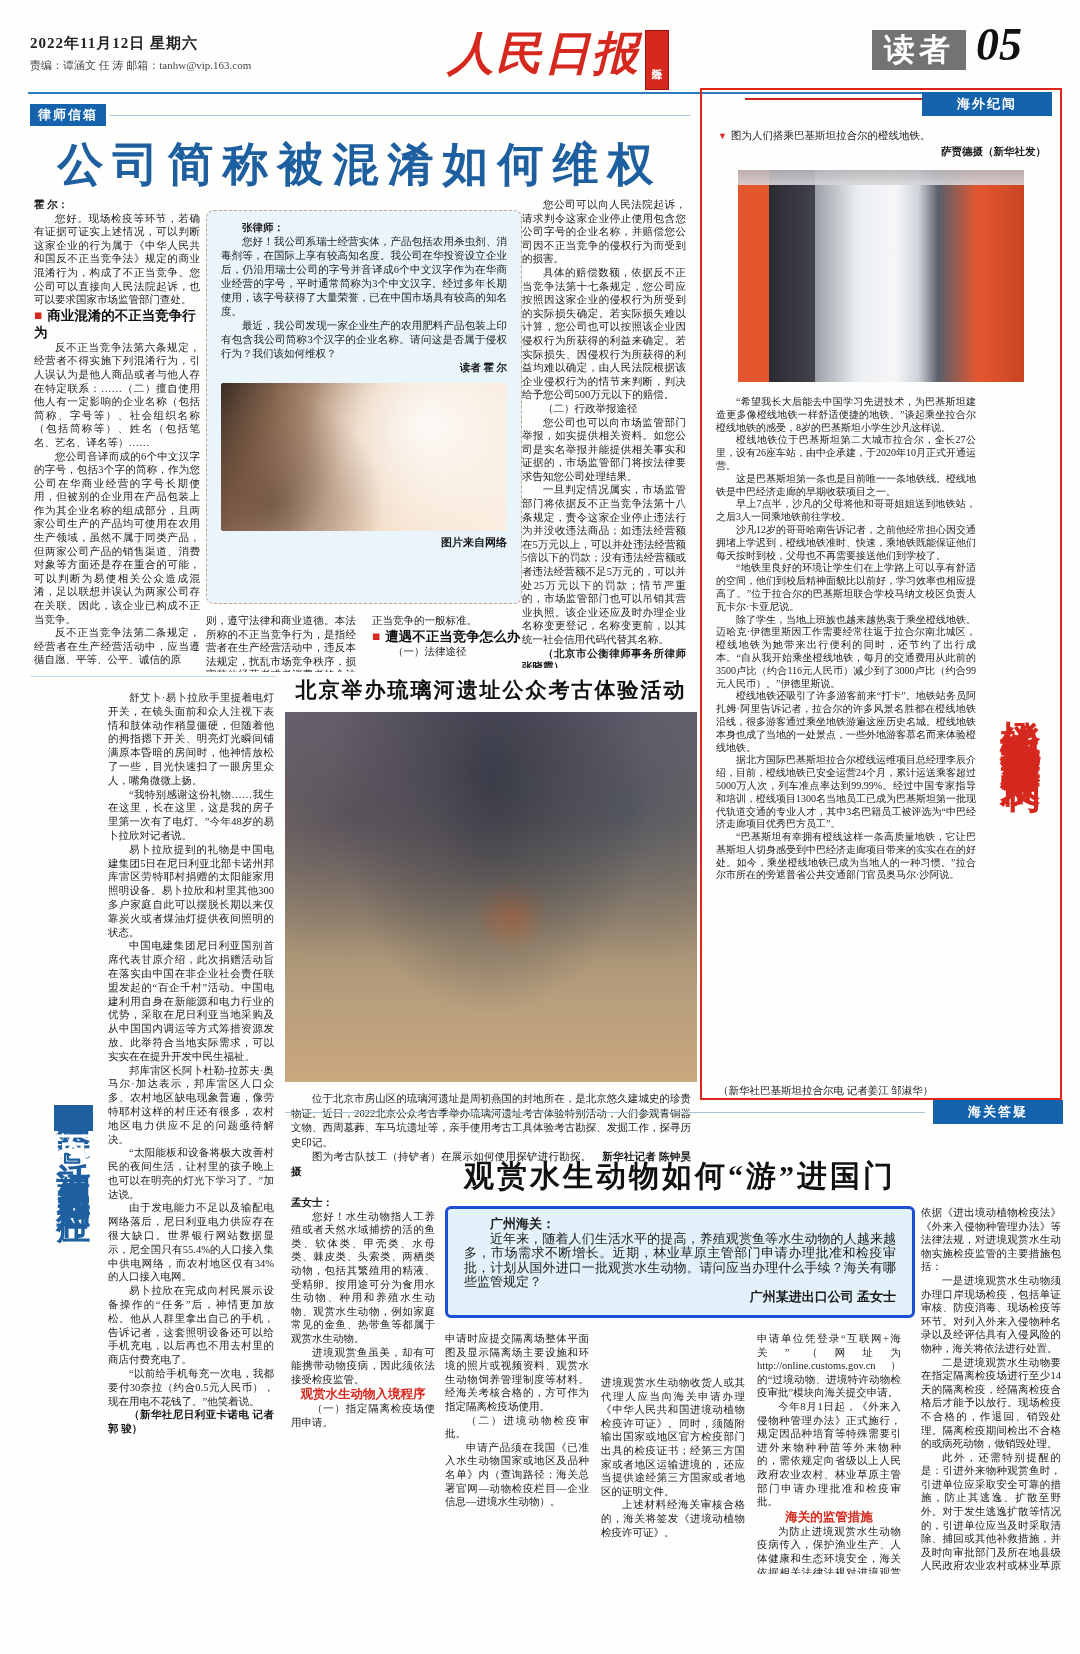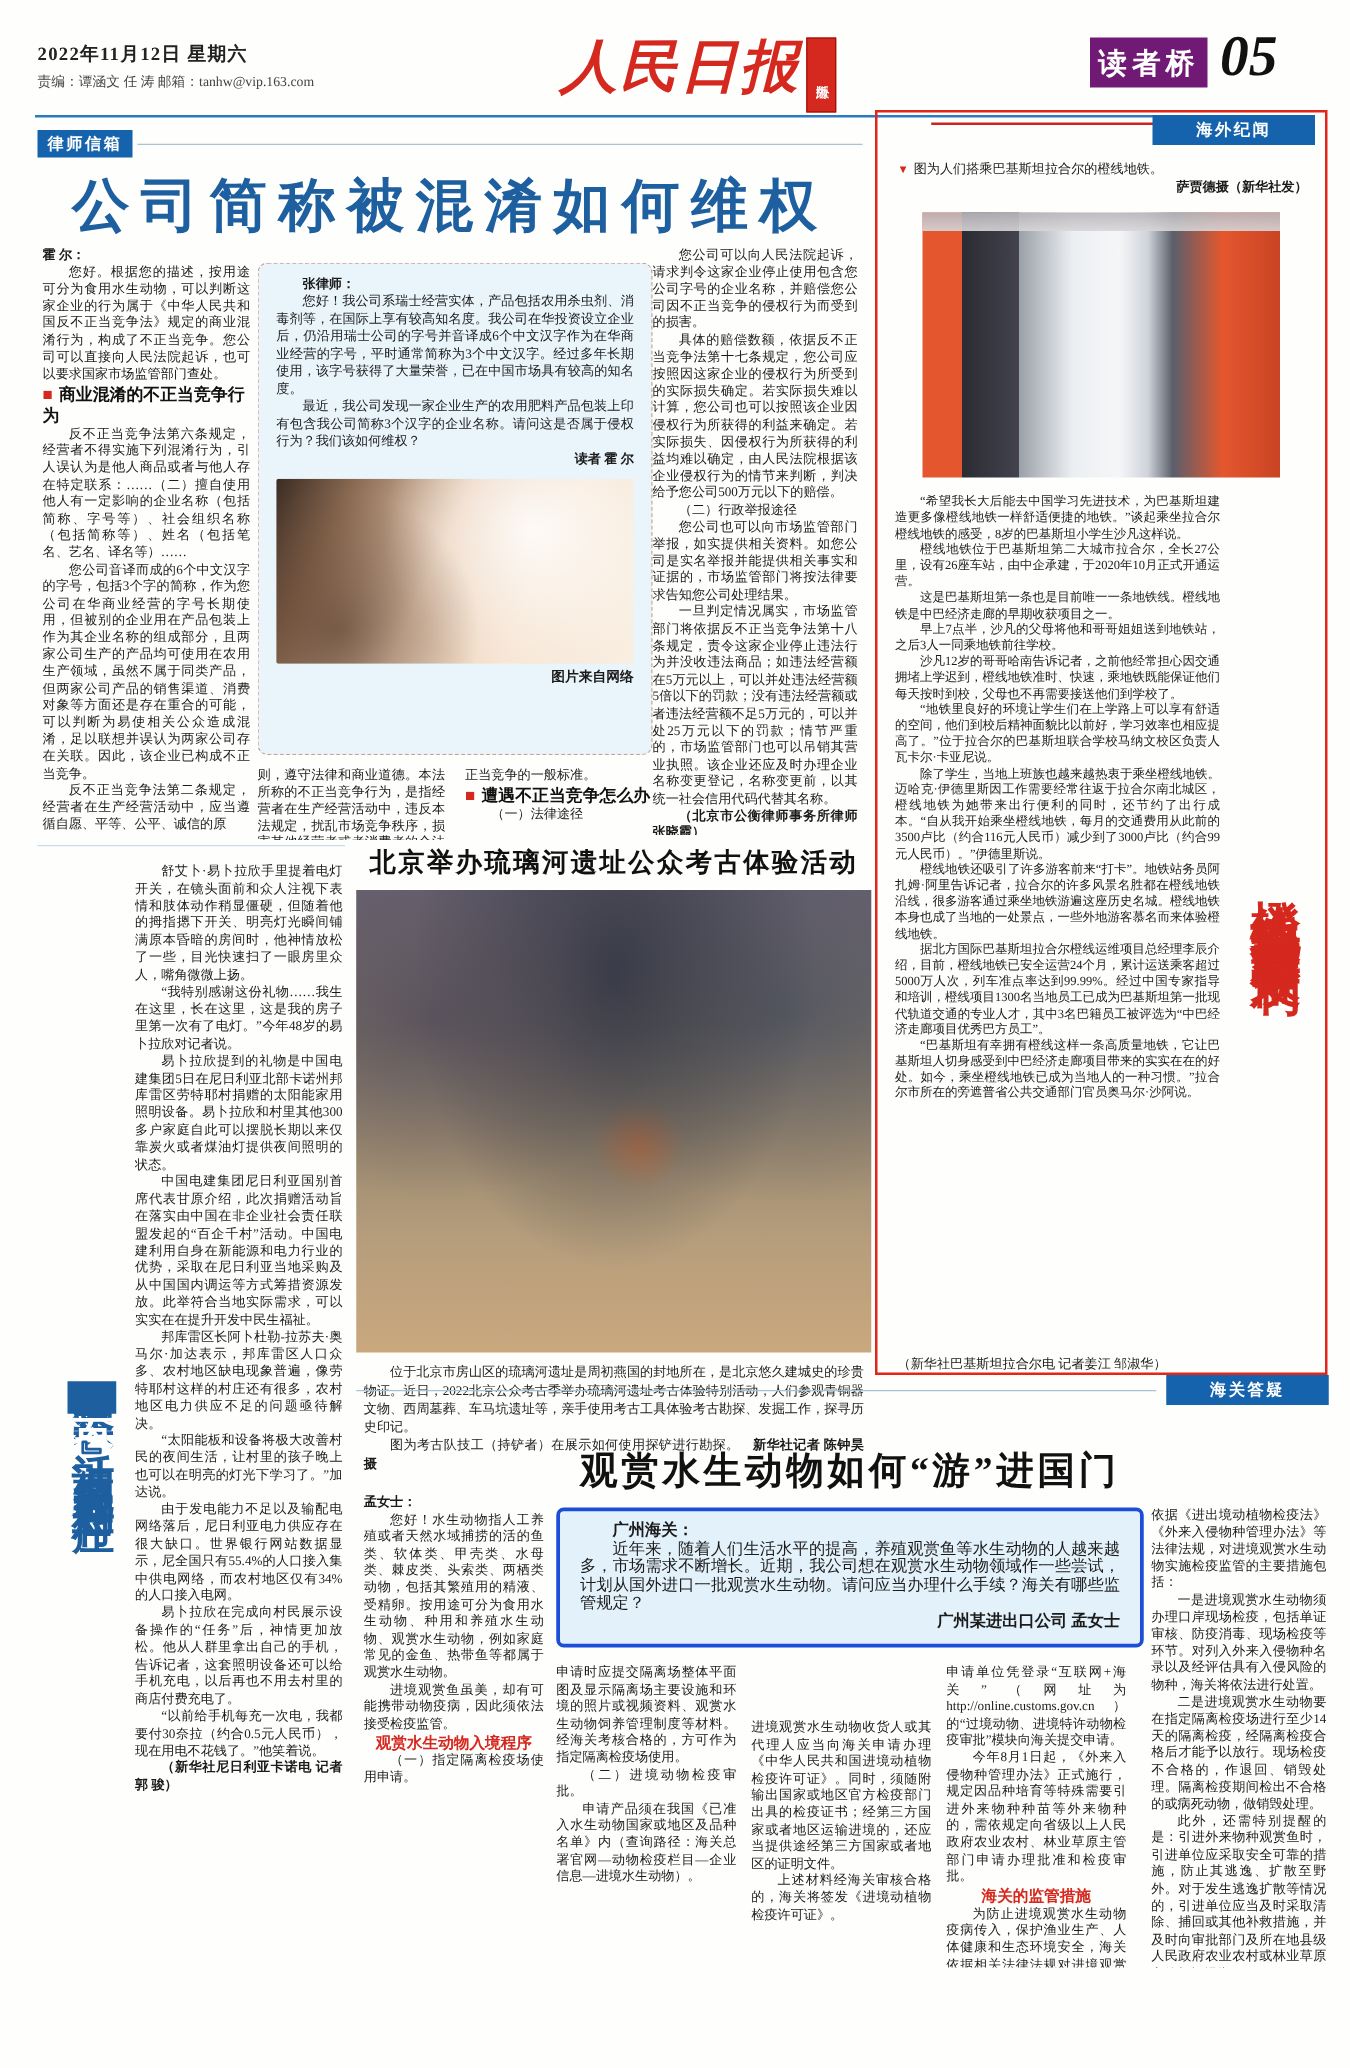--- a/index.html
+++ b/index.html
@@ -8,22 +8,22 @@
   .abs{position:absolute;}
   
   .hdr-date{left:30px;top:34px;font-size:15px;font-weight:bold;color:#222;letter-spacing:1px;}
   .hdr-editors{left:30px;top:58px;font-size:11px;color:#444;}
   .masthead-wrap{left:448px;top:26px;display:flex;align-items:flex-start;}
   .masthead{font-size:46px;font-weight:bold;font-style:italic;color:#d5281e;letter-spacing:2px;
             font-family:"Liberation Serif",serif;line-height:56px;}
   .edition{width:22px;height:58px;background:#d5281e;color:#fff;margin-left:5px;margin-top:4px;
            writing-mode:vertical-rl;text-orientation:upright;font-size:11px;line-height:22px;
            text-align:center;font-family:"Liberation Sans",sans-serif;border:1px solid #a01208;}
-  .badge{left:872px;top:30px;width:94px;height:40px;background:#701a75;color:#fff;
-         font-family:"Liberation Sans",sans-serif;font-weight:bold;font-size:23px;line-height:40px;
+  .badge{left:872px;top:30px;width:94px;height:40px;background:#737373;color:#fff;
+         font-family:"Liberation Sans",sans-serif;font-weight:bold;font-size:31px;line-height:40px;
          text-align:center;letter-spacing:4px;}
   .pageno{left:976px;top:18px;font-size:46px;font-weight:bold;font-style:italic;color:#111;}
   .rule-blue{left:28px;top:92px;width:1024px;height:2px;background:#2b7bc0;}
   .rule-red{left:745px;top:98px;width:307px;height:2px;background:#cc241a;}
   
   .tag{background:#1463ac;color:#fff;font-family:"Liberation Sans",sans-serif;font-weight:bold;
        font-size:13px;text-align:center;letter-spacing:2px;}
   .tagline{height:1px;background:#a9c2d8;}
   
   .col{position:absolute;overflow:hidden;text-align:justify;color:#1b1b1b;
@@ -124,21 +124,21 @@
   <div class="abs rule-blue"></div>
   <div class="abs rule-red"></div>
 
   <div class="abs lawyer">
     <div class="tag">律师信箱</div>
     <div class="tagline"></div>
     <div class="law-title">公司简称被混淆如何维权</div>
 
     <div class="col" style="left:4px;top:94px;width:166px;height:470px;">
       <p class="ni b">霍 尔：</p>
-      <p>您好。根据您的描述，按用途可分为食用水生动物，可以判断这家企业的行为属于《中华人民共和国反不正当竞争法》规定的商业混淆行为，构成了不正当竞争。您公司可以直接向人民法院起诉，也可以要求国家市场监管部门查处。</p>
+      <p>您好。现场检疫等环节，若确有证据可证实上述情况，可以判断这家企业的行为属于《中华人民共和国反不正当竞争法》规定的商业混淆行为，构成了不正当竞争。您公司可以直接向人民法院起诉，也可以要求国家市场监管部门查处。</p>
       <p class="sub"><span class="sq">■</span><span>商业混淆的不正当竞争行为</span></p>
       <p>反不正当竞争法第六条规定，经营者不得实施下列混淆行为，引人误认为是他人商品或者与他人存在特定联系：……（二）擅自使用他人有一定影响的企业名称（包括简称、字号等）、社会组织名称（包括简称等）、姓名（包括笔名、艺名、译名等）……</p>
       <p>您公司音译而成的6个中文汉字的字号，包括3个字的简称，作为您公司在华商业经营的字号长期使用，但被别的企业用在产品包装上作为其企业名称的组成部分，且两家公司生产的产品均可使用在农用生产领域，虽然不属于同类产品，但两家公司产品的销售渠道、消费对象等方面还是存在重合的可能，可以判断为易使相关公众造成混淆，足以联想并误认为两家公司存在关联。因此，该企业已构成不正当竞争。</p>
       <p>反不正当竞争法第二条规定，经营者在生产经营活动中，应当遵循自愿、平等、公平、诚信的原</p>
     </div>
 
     <div class="letterbox">
       <p class="ni b">张律师：</p>
       <p>您好！我公司系瑞士经营实体，产品包括农用杀虫剂、消毒剂等，在国际上享有较高知名度。我公司在华投资设立企业后，仍沿用瑞士公司的字号并音译成6个中文汉字作为在华商业经营的字号，平时通常简称为3个中文汉字。经过多年长期使用，该字号获得了大量荣誉，已在中国市场具有较高的知名度。</p>
       <p>最近，我公司发现一家企业生产的农用肥料产品包装上印有包含我公司简称3个汉字的企业名称。请问这是否属于侵权行为？我们该如何维权？</p>
@@ -218,21 +218,21 @@
     </div>
   </div>
 
   <div class="abs customs">
     <div class="tagline"></div>
     <div class="tag">海关答疑</div>
     <div class="cus-title">观赏水生动物如何“游”进国门</div>
 
     <div class="qbox">
       <p class="ni b">广州海关：</p>
-      <p>近年来，随着人们生活水平的提高，养殖观赏鱼等水生动物的人越来越多，市场需求不断增长。近期，我公司想在观赏水生动物领域作一些尝试，计划从国外进口一批观赏水生动物。请问应当办理什么手续？海关有哪些监管规定？</p>
+      <p>近年来，随着人们生活水平的提高，养殖观赏鱼等水生动物的人越来越多，市场需求不断增长。近期，林业草原主管部门申请办理批准和检疫审批，计划从国外进口一批观赏水生动物。请问应当办理什么手续？海关有哪些监管规定？</p>
       <p class="ni right b">广州某进出口公司  孟女士</p>
     </div>
 
     <div class="col c1">
       <p class="ni b">孟女士：</p>
       <p>您好！水生动物指人工养殖或者天然水域捕捞的活的鱼类、软体类、甲壳类、水母类、棘皮类、头索类、两栖类动物，包括其繁殖用的精液、受精卵。按用途可分为食用水生动物、种用和养殖水生动物、观赏水生动物，例如家庭常见的金鱼、热带鱼等都属于观赏水生动物。</p>
       <p>进境观赏鱼虽美，却有可能携带动物疫病，因此须依法接受检疫监管。</p>
       <p class="redsub">观赏水生动物入境程序</p>
       <p>（一）指定隔离检疫场使用申请。</p>
     </div>

